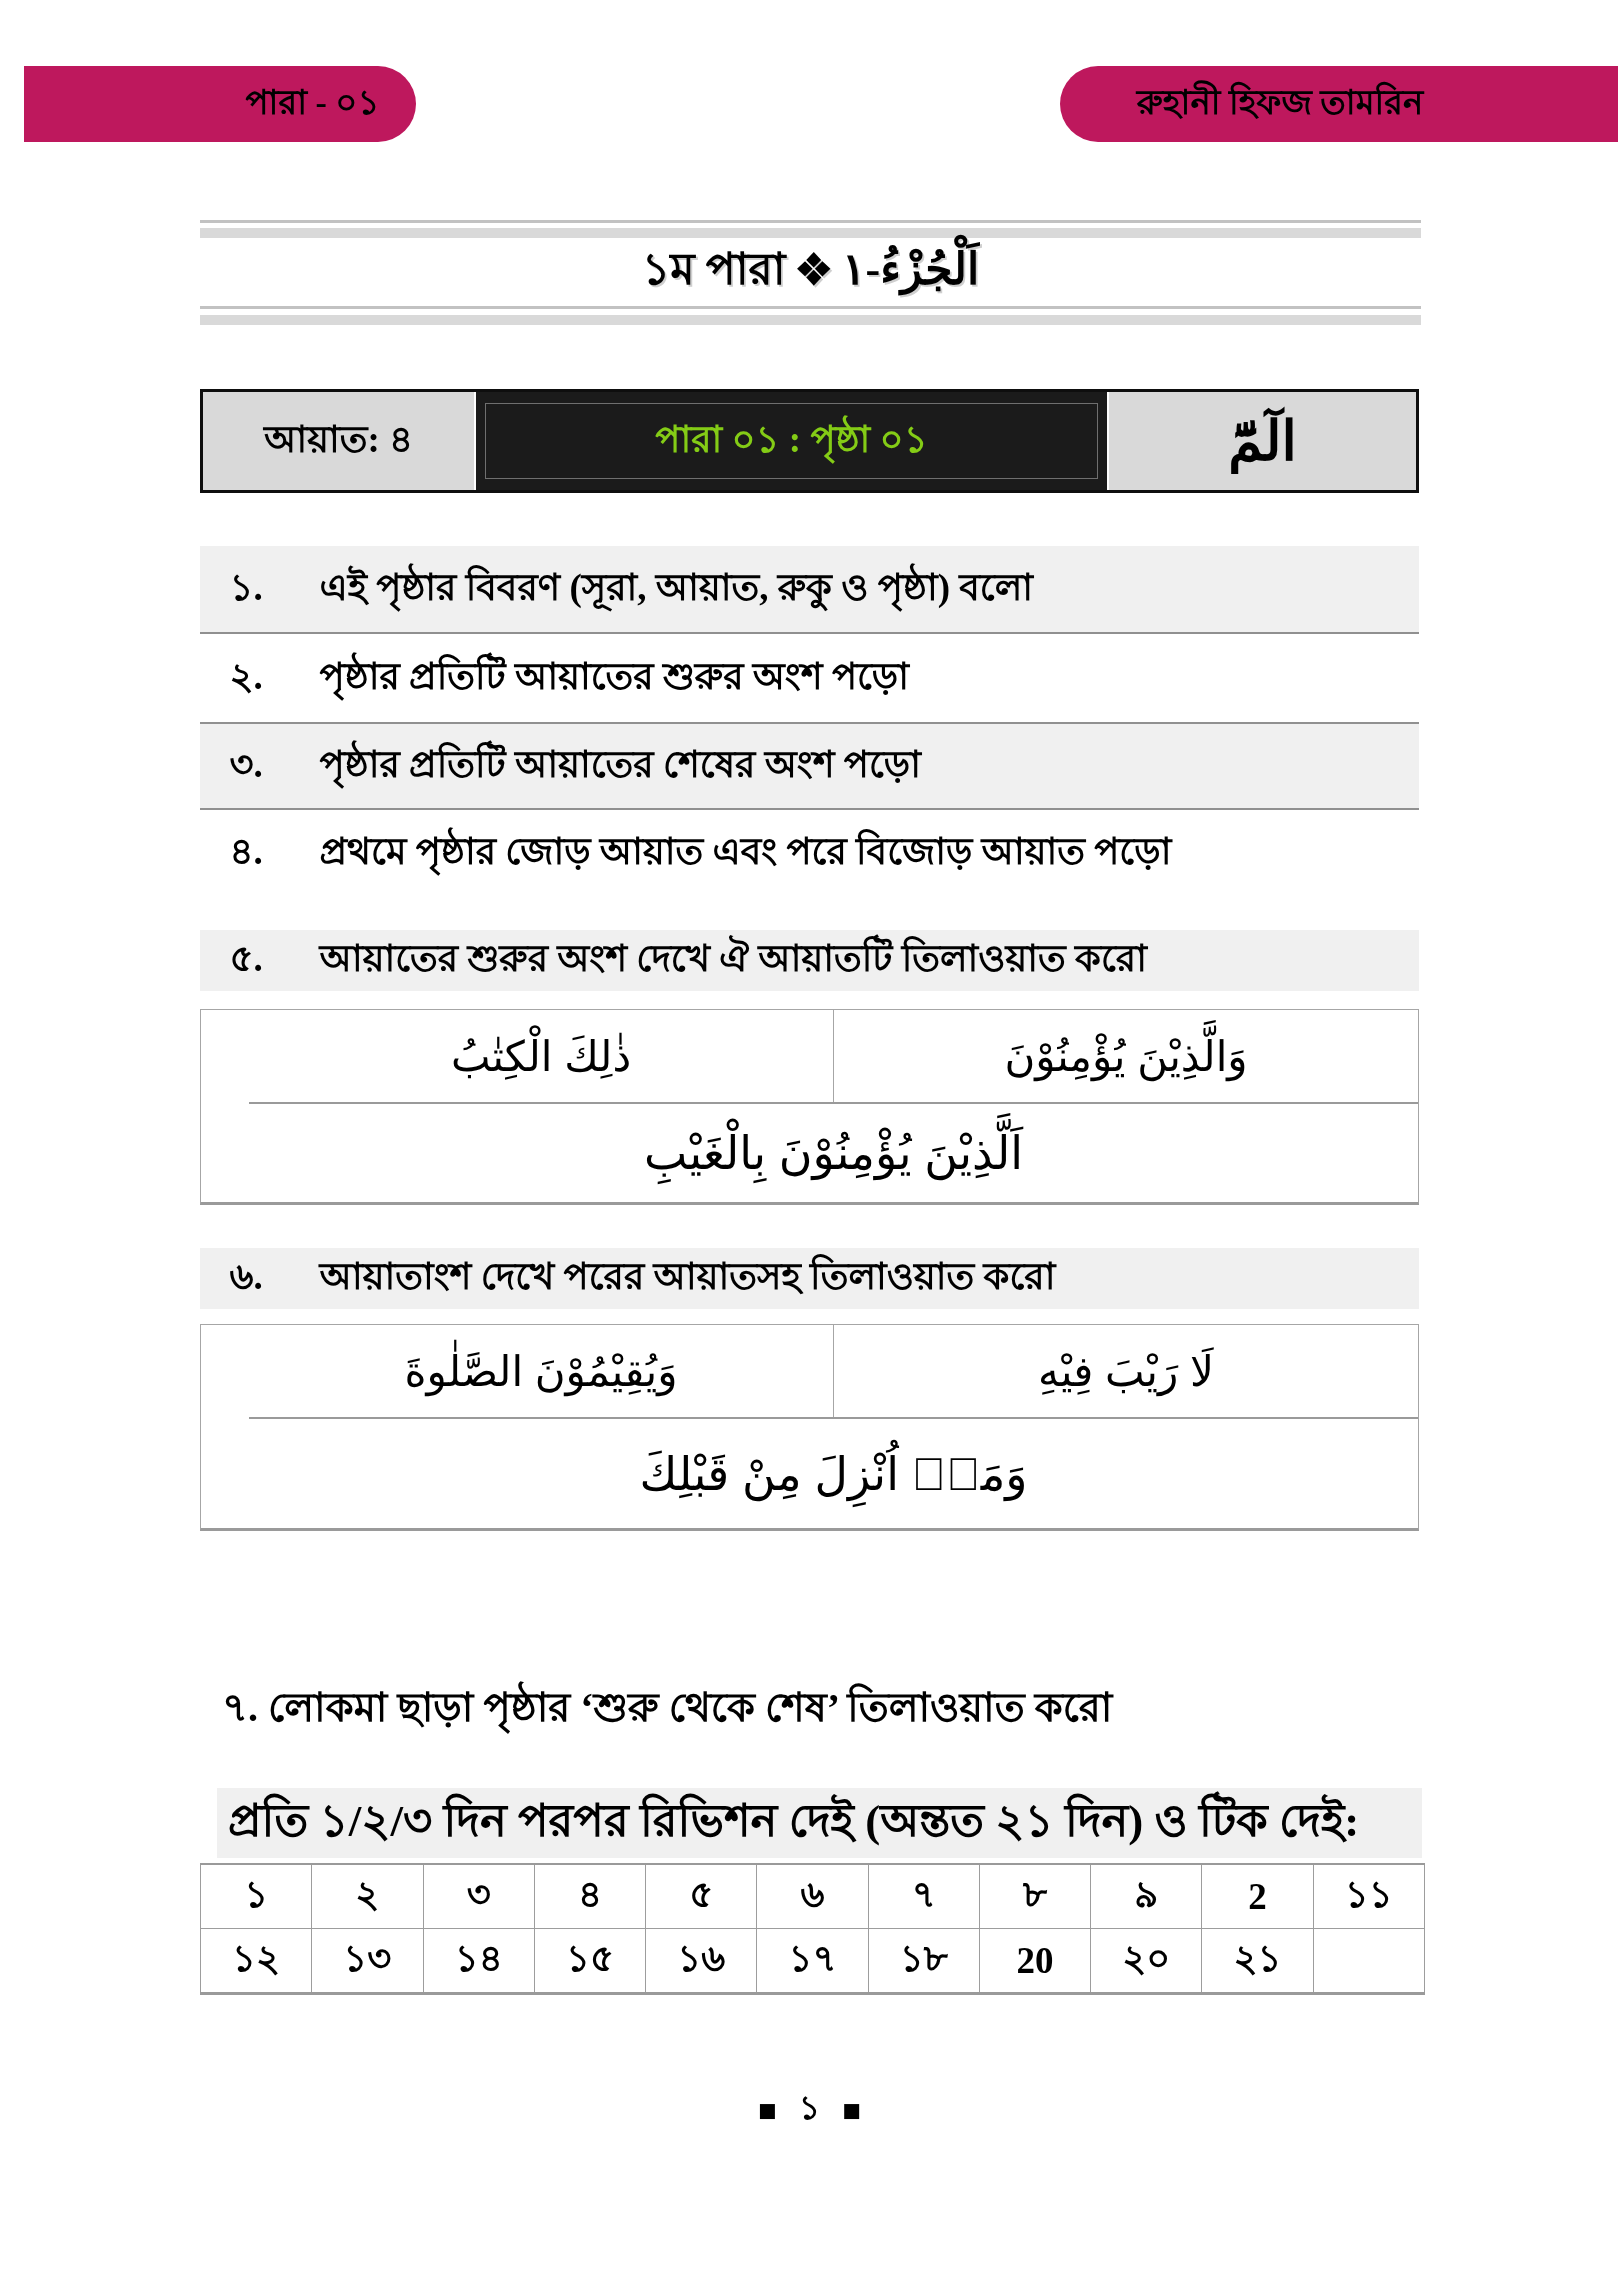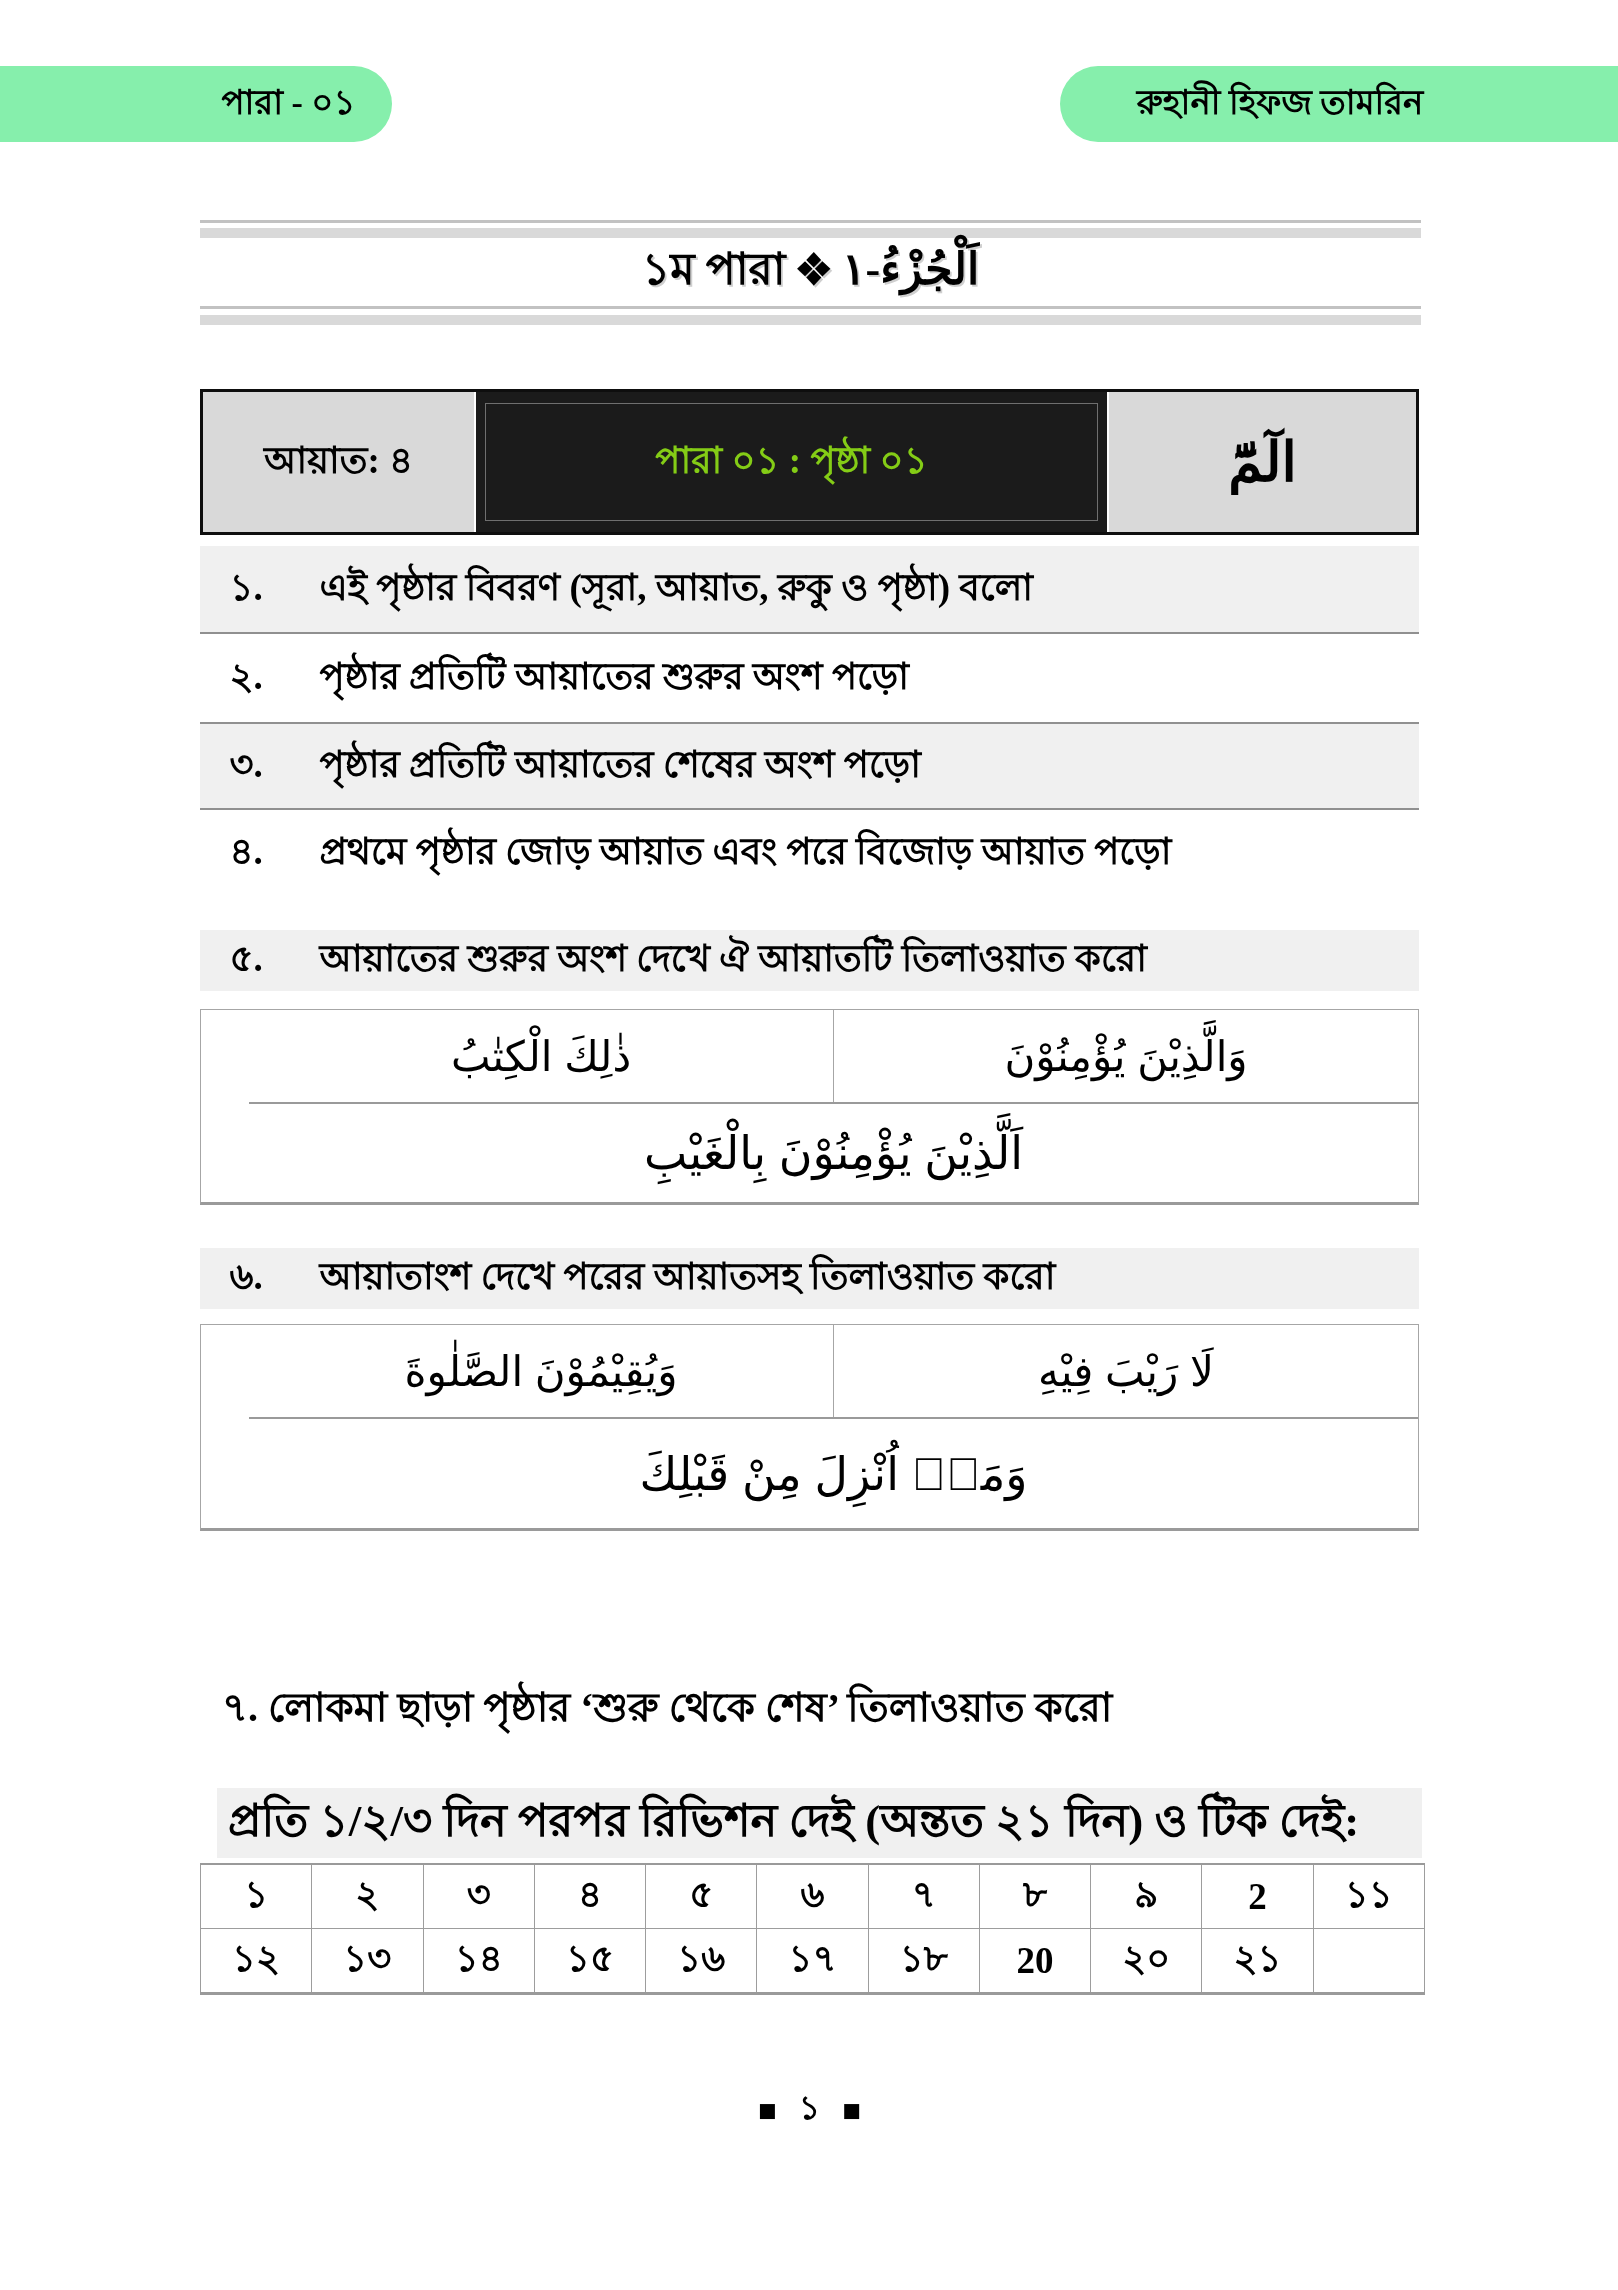--- a/index.html
+++ b/index.html
@@ -1,33 +1,33 @@
 <!DOCTYPE html>
 <html lang="bn" style="font-size:14.8px"><head>
 <meta charset="utf-8">
 <style>
   html,body{margin:0;padding:0;background:#ffffff;}
   .page{
     position:relative;width:1619px;height:2291px;background:#ffffff;
     font-family:"Liberation Serif","DejaVu Serif",serif;color:#000;overflow:hidden;
   }
   
-  .pill{position:absolute;top:66px;height:76px;background:#86efac;
+  .pill{position:absolute;top:66px;height:76px;background:#be185d;
         display:flex;align-items:center;justify-content:center;
-        font-size:34px;font-weight:700;}
+        font-size:34px;font-weight:700;margin-left:24px;}
   .pill-left{left:0;width:392px;border-radius:0 38px 38px 0;padding-left:185px;box-sizing:border-box;}
   .pill-right{right:0;width:559px;border-radius:38px 0 0 38px;padding-right:119px;box-sizing:border-box;}
   
   .title-block{position:absolute;left:200px;width:1221px;top:220px;}
   .rule{height:2.8px;background:#c2c2c2;}
   .bar{height:10px;background:#d9d9d9;margin-top:5.5px;}
   .juz-title{height:68px;display:flex;align-items:center;justify-content:center;
              font-size:44px;font-weight:700;text-shadow:1.8px 1.8px 0 #cfcfcf;}
   
-  .info-bar{position:absolute;left:200px;top:389px;width:1219px;height:146px;
+  .info-bar{position:absolute;left:200px;top:389px;width:1219px;height:104px;
             border:3.7px solid #0e0e0e;box-sizing:border-box;display:flex;background:#fff;}
   .info-cell{display:flex;align-items:center;justify-content:center;}
   .cell-ayat{width:271px;background:#d9d9d9;font-size:37px;font-weight:700;border-right:2.8px solid #fff;}
   .cell-mid{flex:1;background:#1b1b1b;color:#84cc16;position:relative;border-right:2.8px solid #fff;}
   .cell-mid-inner{position:absolute;left:9.2px;right:9.2px;top:11px;bottom:11px;
                   border:0.9px solid #6f6f6f;display:flex;align-items:center;justify-content:center;
                   font-size:37px;font-weight:700;}
   .cell-surah{width:307px;background:#d9d9d9;font-size:55px;font-weight:700;
               font-family:Liberation Serif, serif;}
   

